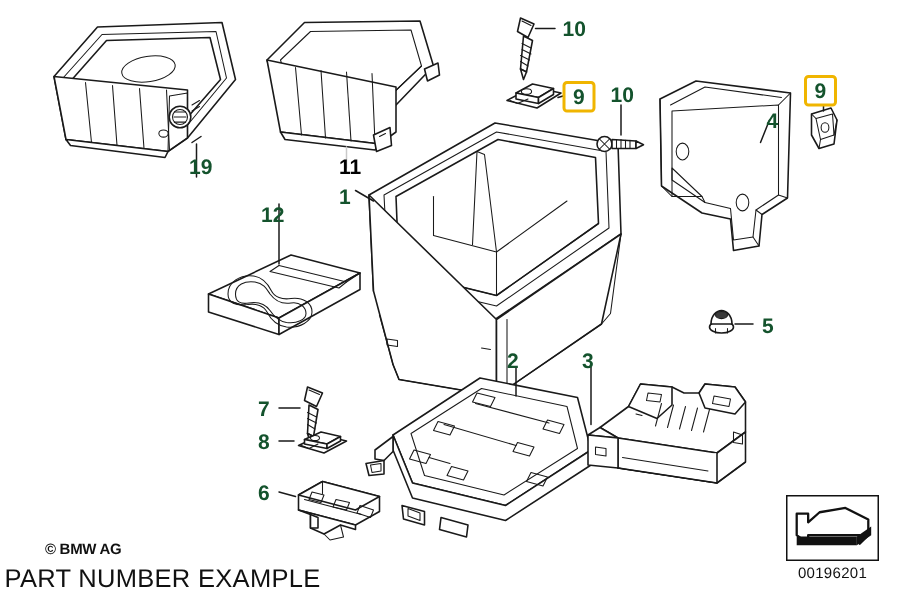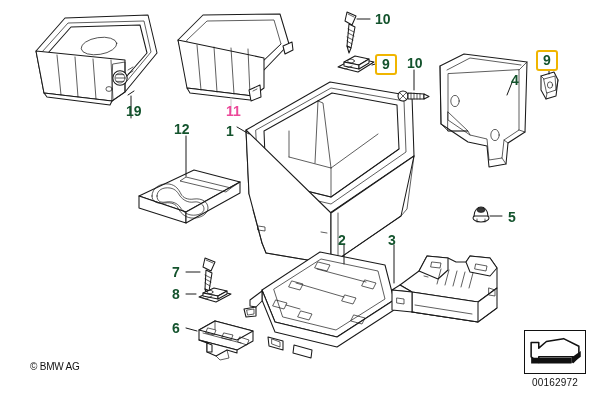--- a/index.html
+++ b/index.html
@@ -27,37 +27,37 @@
   .callout{
     position:absolute;
     font-family:"Liberation Sans", sans-serif;
     font-weight:bold;
     font-size:14px;
     line-height:1;
     color:#14532d;
     white-space:nowrap;
     letter-spacing:0px;
   }
-  .callout.dim{ color:#ec4899; }
+  .callout.dim{ color:#000000; }
   
   .callout.hl{
     background:#ffffff;
     border:2px solid #f0b500;
     border-radius:3px;
     padding:1px 5px 2px 5px;
     box-sizing:border-box;
     font-size:14px;
   }
   
   #bmw-credit{
     position:absolute;
     left:30px;
     top:361px;
     font-size:10px;
-    font-weight:normal;
+    font-weight:bold;
     letter-spacing:-0.2px;
     color:#111;
     white-space:nowrap;
   }
   #caption{
     position:absolute;
     left:3px;
     top:376px;
     font-size:17px;
     letter-spacing:0.2px;
@@ -408,21 +408,21 @@
 
       <path class="lead" d="M186,328 L197,331"></path>
     </g>
 
   </svg>
 
   <div class="callout" style="left:126px;top:104px;">19</div>
 
   <div class="callout dim" style="left:226px;top:104px;">11</div>
 
-  <div class="callout" style="left:174px;top:122px;">12</div>
+  <div class="callout" style="left:174px;top:136px;">12</div>
 
   <div class="callout" style="left:226px;top:124px;">1</div>
 
   <div class="callout" style="left:375px;top:12px;">10</div>
 
   <div class="callout hl" style="left:375px;top:54px;">9</div>
 
   <div class="callout" style="left:407px;top:56px;">10</div>
 
   <div class="callout" style="left:511px;top:73px;">4</div>
@@ -436,23 +436,24 @@
   <div class="callout" style="left:388px;top:233px;">3</div>
 
   <div class="callout" style="left:172px;top:265px;">7</div>
 
   <div class="callout" style="left:172px;top:287px;">8</div>
 
   <div class="callout" style="left:172px;top:321px;">6</div>
 
   <div id="bmw-credit">© BMW AG</div>
 
+  <div id="caption">PART NUMBER EXAMPLE</div>
 
   <div id="idbox">
     <svg viewBox="0 0 62 44">
       <path d="M6,12 L6,27 L14,33 L14,27 L50,27 L50,33 L56,27 L56,16 L40,8 L22,11 L14,18 L14,12 Z" fill="#ffffff" stroke="#111" stroke-width="1.6" stroke-linejoin="round"></path>
       <path d="M6,28 L6,34 L48,34 L48,28 Z" fill="#111"></path>
       <path d="M48,34 L58,27 L58,21 L48,28 Z" fill="#111"></path>
     </svg>
   </div>
-  <div id="idnum">00162972</div>
+  <div id="idnum">00196201</div>
 
 </div>
 
 </body></html>

